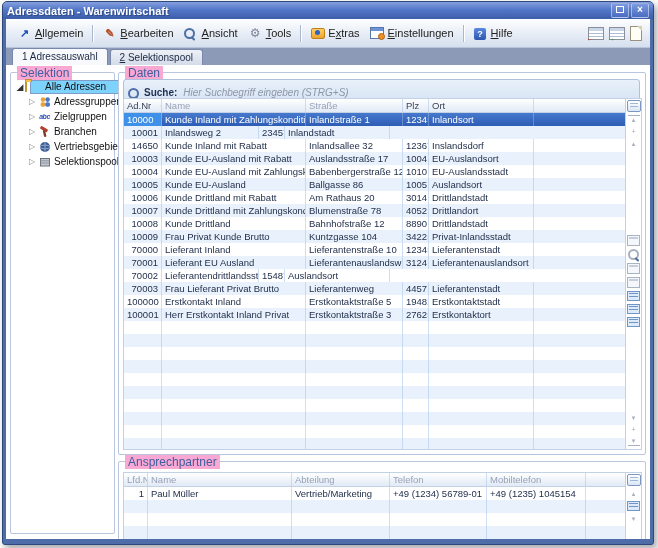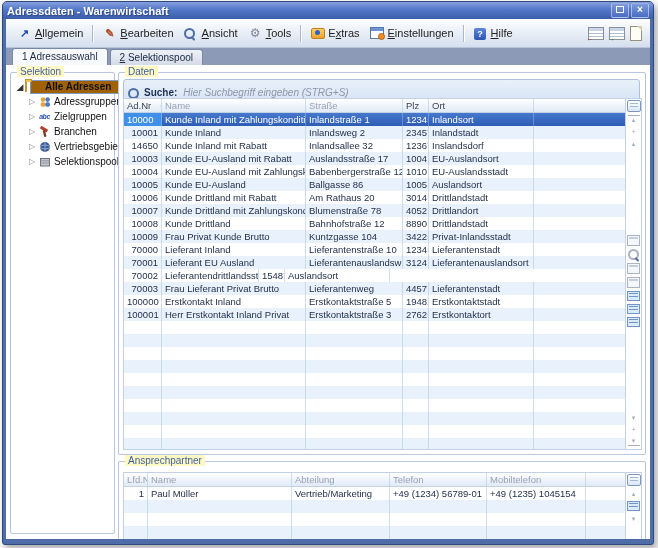--- a/index.html
+++ b/index.html
@@ -42,33 +42,33 @@
   .ico-page{width:10px;height:13px;border:1px solid #98917e;background:#fffef4;position:relative;}
   .ico-page::after{content:"";position:absolute;right:-1px;top:-1px;border-style:solid;border-width:0 5px 5px 0;border-color:transparent #d7cfae transparent transparent;}
   
   .tabband{position:absolute;left:3px;top:46px;right:3px;height:17px;background:#8c9ab8;display:flex;align-items:flex-end;padding-left:6px;box-sizing:border-box;}
   .tab{height:15px;line-height:15px;padding:0 9px;font-size:10px;color:#1c2a44;border:1px solid #7888aa;border-bottom:none;
     border-radius:3px 3px 0 0;background:linear-gradient(#eef1f7,#d4dbe8);margin-right:2px;white-space:nowrap;}
   .tab.active{background:#f7f9fc;height:16px;line-height:16px;font-weight:normal;margin-top:44px;}
   
   .content{position:absolute;left:3px;top:63px;right:3px;bottom:5px;background:#fff;overflow:hidden;}
   .group{position:absolute;border:1px solid #b9c6dd;border-radius:2px;box-sizing:border-box;background:#fff;}
-  .gcap{position:absolute;top:-7px;left:6px;background:#fef9c3;padding:0 3px;font-size:10px;color:#3f5f9e;text-align:right;}
+  .gcap{position:absolute;top:-7px;left:6px;background:#f9a8d4;padding:0 3px;font-size:12px;color:#3f5f9e;text-align:right;}
   .g-selektion{left:4px;top:7px;width:105px;height:462px;}
   .g-daten{left:112px;top:7px;right:4px;height:383px;}
   .g-anspr{left:112px;top:396px;right:4px;height:96px;}
   
   .tree{padding:6px 2px 0 4px;font-size:10px;color:#111;}
   .trow-node{display:flex;align-items:center;height:15px;white-space:nowrap;}
   .expander{width:10px;text-align:center;color:#8a8a8a;font-size:8px;flex:0 0 10px;}
   .expander.open{color:#333;font-size:9px;}
   .tree .child{margin-left:12px;}
   .folder{display:inline-block;width:13px;height:9px;background:linear-gradient(#ffe9a0,#f4c04a);border:1px solid #c29430;border-radius:1px 2px 1px 1px;position:relative;margin:0 3px 0 0;}
   .folder::before{content:"";position:absolute;left:-1px;top:-3px;width:5px;height:2px;background:#f4c04a;border:1px solid #c29430;border-bottom:none;border-radius:1px 1px 0 0;}
-  .rootlabel{border:1px solid #7d9cc8;background:#a16207;padding:0 14px;line-height:12px;font-weight:bold;}
+  .rootlabel{border:1px solid #7d9cc8;background:#7dd3fc;padding:0 14px;line-height:12px;}
   .nodeicon{width:15px;flex:0 0 15px;display:flex;justify-content:center;margin-right:2px;}
   .abc{font-size:7px;font-weight:bold;font-style:italic;color:#2a52b8;letter-spacing:-0.5px;}
   
   .searchbar{position:absolute;left:4px;top:6px;right:5px;height:16px;border:1px solid #aec1dc;border-radius:3px;
     background:linear-gradient(#e9f1fa,#d4e2f4);display:flex;align-items:center;padding:12px 4px;box-sizing:border-box;}
   .searchbar .lbl{font-size:10px;font-weight:bold;color:#1d2f52;margin:0 4px 0 2px;}
   .searchbar input{flex:1;border:none;background:transparent;font-size:10px;font-style:italic;color:#333;outline:none;font-family:"Liberation Sans",sans-serif;}
   .searchbar input::placeholder{color:#8d96a8;font-style:italic;}
   
   .gridwrap{position:absolute;left:4px;top:25px;right:3px;bottom:4px;display:flex;}
@@ -250,21 +250,20 @@
                 <div class="trow sel">
                   <span class="cell c0 num focuscell">10000</span>
                   <span class="cell c1">Kunde Inland mit Zahlungskondition und Lieferadr.</span>
                   <span class="cell c2">Inlandstraße 1</span>
                   <span class="cell c3">12345</span>
                   <span class="cell c4">Inlandsort</span>
                   <span class="cell c5"></span>
                 </div>
                 <div class="trow alt">
                   <span class="cell c0 num">10001</span>
-                  <span class="cell c1">Kunde Inland</span>
                   <span class="cell c2">Inlandsweg 2</span>
                   <span class="cell c3">23457</span>
                   <span class="cell c4">Inlandstadt</span>
                   <span class="cell c5"></span>
                 </div>
                 <div class="trow">
                   <span class="cell c0 num">14650</span>
                   <span class="cell c1">Kunde Inland mit Rabatt</span>
                   <span class="cell c2">Inlandsallee 32</span>
                   <span class="cell c3">12367</span>

